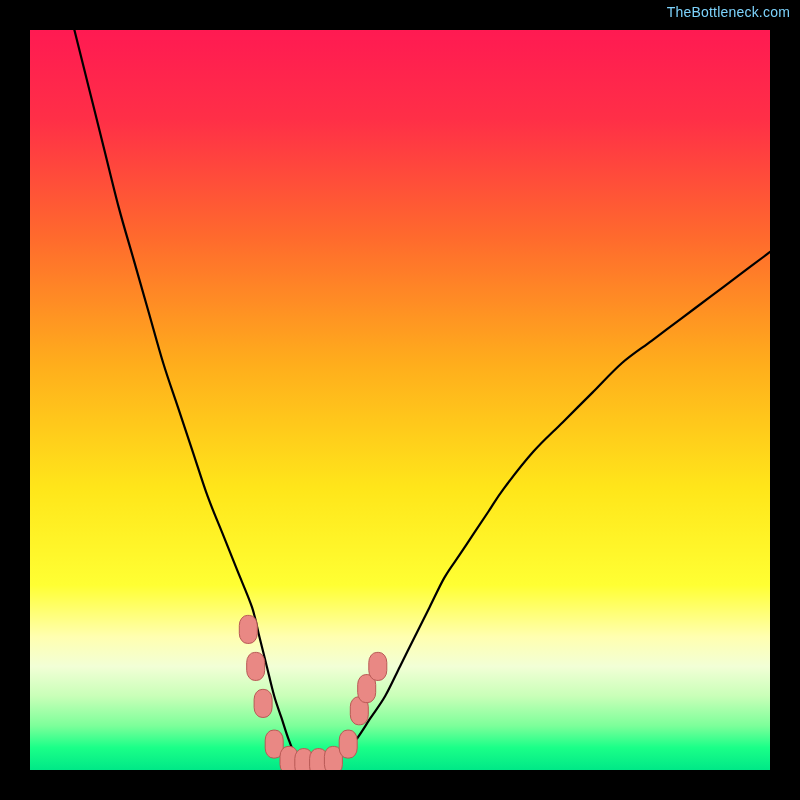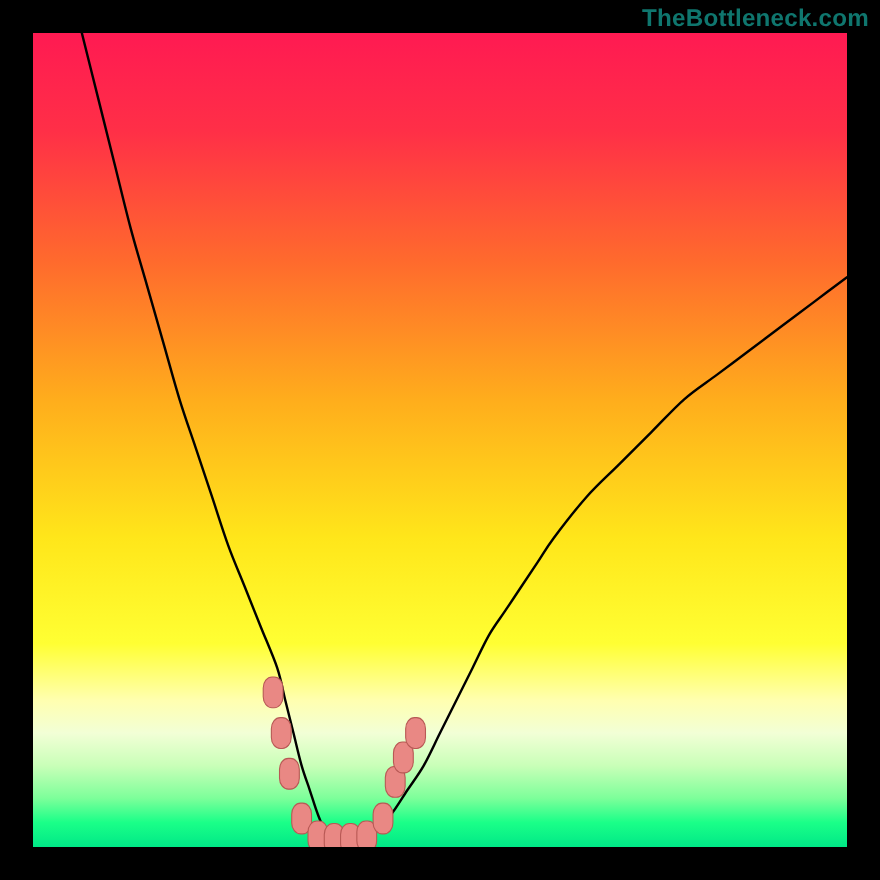--- a/index.html
+++ b/index.html
@@ -23,23 +23,23 @@
     position: absolute;
     top: 30px;
     left: 30px;
     width: 740px;
     height: 740px;
   }
   .watermark {
     position: absolute;
     top: 4px;
     right: 10px;
-    color: #0f766e;
-    font-size: 22px;
-    font-weight: 700;
+    color: #7dd3fc;
+    font-size: 14px;
+    font-weight: 400;
     letter-spacing: 0.2px;
     user-select: none;
   }
 </style>
 </head>
 <body>
 
 <div class="frame">
   <div class="watermark">TheBottleneck.com</div>
   <svg class="plot" viewBox="0 0 740 740">

